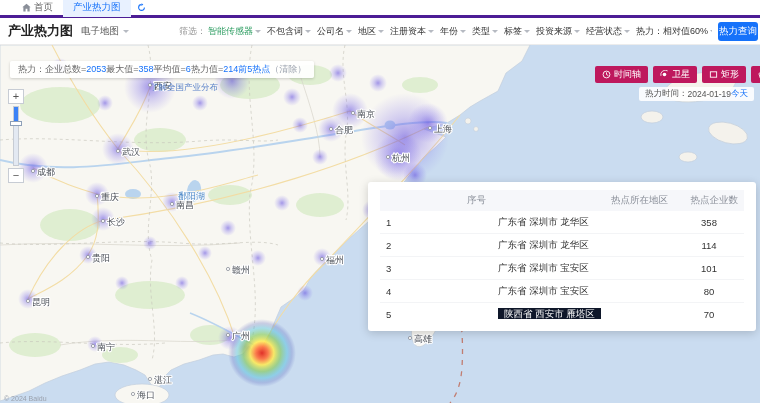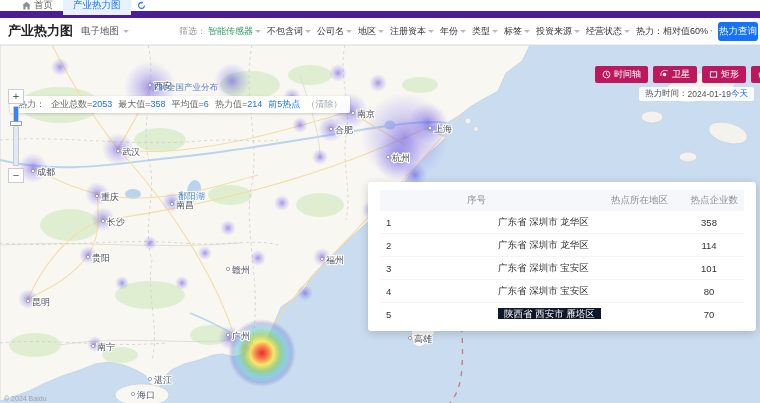--- a/index.html
+++ b/index.html
@@ -2,21 +2,21 @@
 <html><head>
 <meta charset="utf-8">
 <style>
   * { box-sizing:border-box; margin:0; padding:0; }
   html,body { width:760px; height:403px; overflow:hidden; }
   body { font-family:"Liberation Sans","DejaVu Sans",sans-serif; background:#fff; }
   .app { position:relative; width:760px; height:403px; overflow:hidden; background:#fff; }
 
   
   .topbar { position:absolute; top:0; left:0; right:0; height:18px; background:#fff;
-            border-bottom:7px solid #4c1d95; display:flex; align-items:center;
+            border-bottom:3px solid #4c1d95; display:flex; align-items:center;
             font-size:9.5px; color:#666; z-index:6; }
   .home { display:flex; align-items:center; gap:3px; padding:0 10px 0 22px; }
   .tab-active { height:18px; display:flex; align-items:center; padding:0 10px;
                 background:#e8f1ff; color:#1672fa; }
   .refresh { margin-left:6px; display:flex; align-items:center; }
 
   
   .toolbar { position:absolute; top:18px; left:0; right:0; height:27px; background:#fff;
              border-bottom:1px solid #ececec; display:flex; align-items:center;
              padding:0 8px; z-index:6; white-space:nowrap; }
@@ -37,21 +37,21 @@
   .map { position:absolute; top:45px; left:0; width:760px; height:358px;
          background:#cadcf0; overflow:hidden; }
   .map svg.base { position:absolute; left:0; top:0; }
   .city-dot { fill:#fff; stroke:#8a8f99; stroke-width:0.8; }
   .city-label { font-size:9px; fill:#4a4f57; paint-order:stroke; stroke:#ffffff;
                 stroke-width:2.2px; stroke-linejoin:round; }
   .city-label.water { fill:#4a87c7; stroke-width:1.6px; }
 
   .stats { position:absolute; left:10px; top:16px; background:rgba(255,255,255,.92);
            border-radius:2px; padding:2px 8px; font-size:9px; color:#666;
-           display:flex; align-items:flex-end; gap:6px; box-shadow:0 1px 3px rgba(0,0,0,.18);margin-top:35px; }
+           display:flex; align-items:flex-end; box-shadow:0 1px 3px rgba(0,0,0,.18); }
   .stats .v { color:#1672fa; }
   .stats .top-link { color:#1672fa; text-decoration:none; cursor:pointer; }
   .stats .clear-link { color:#9aa1ad; text-decoration:none; cursor:pointer; }
   .hint { position:absolute; left:150px; top:37px; font-size:8.5px; color:#5a82c9; cursor:pointer; }
 
   .zoom { position:absolute; left:8px; top:44px; width:16px; z-index:3; }
   .zoom-btn { width:16px; height:15px; background:#fff; border:1px solid #c7ccd4;
               font-size:11px; color:#555; text-align:center; line-height:13px; cursor:pointer; }
   .zoom-track { width:6px; height:60px; margin:2px auto; background:#e3e9f2;
                 border:1px solid #c7ccd4; position:relative; cursor:pointer; }

